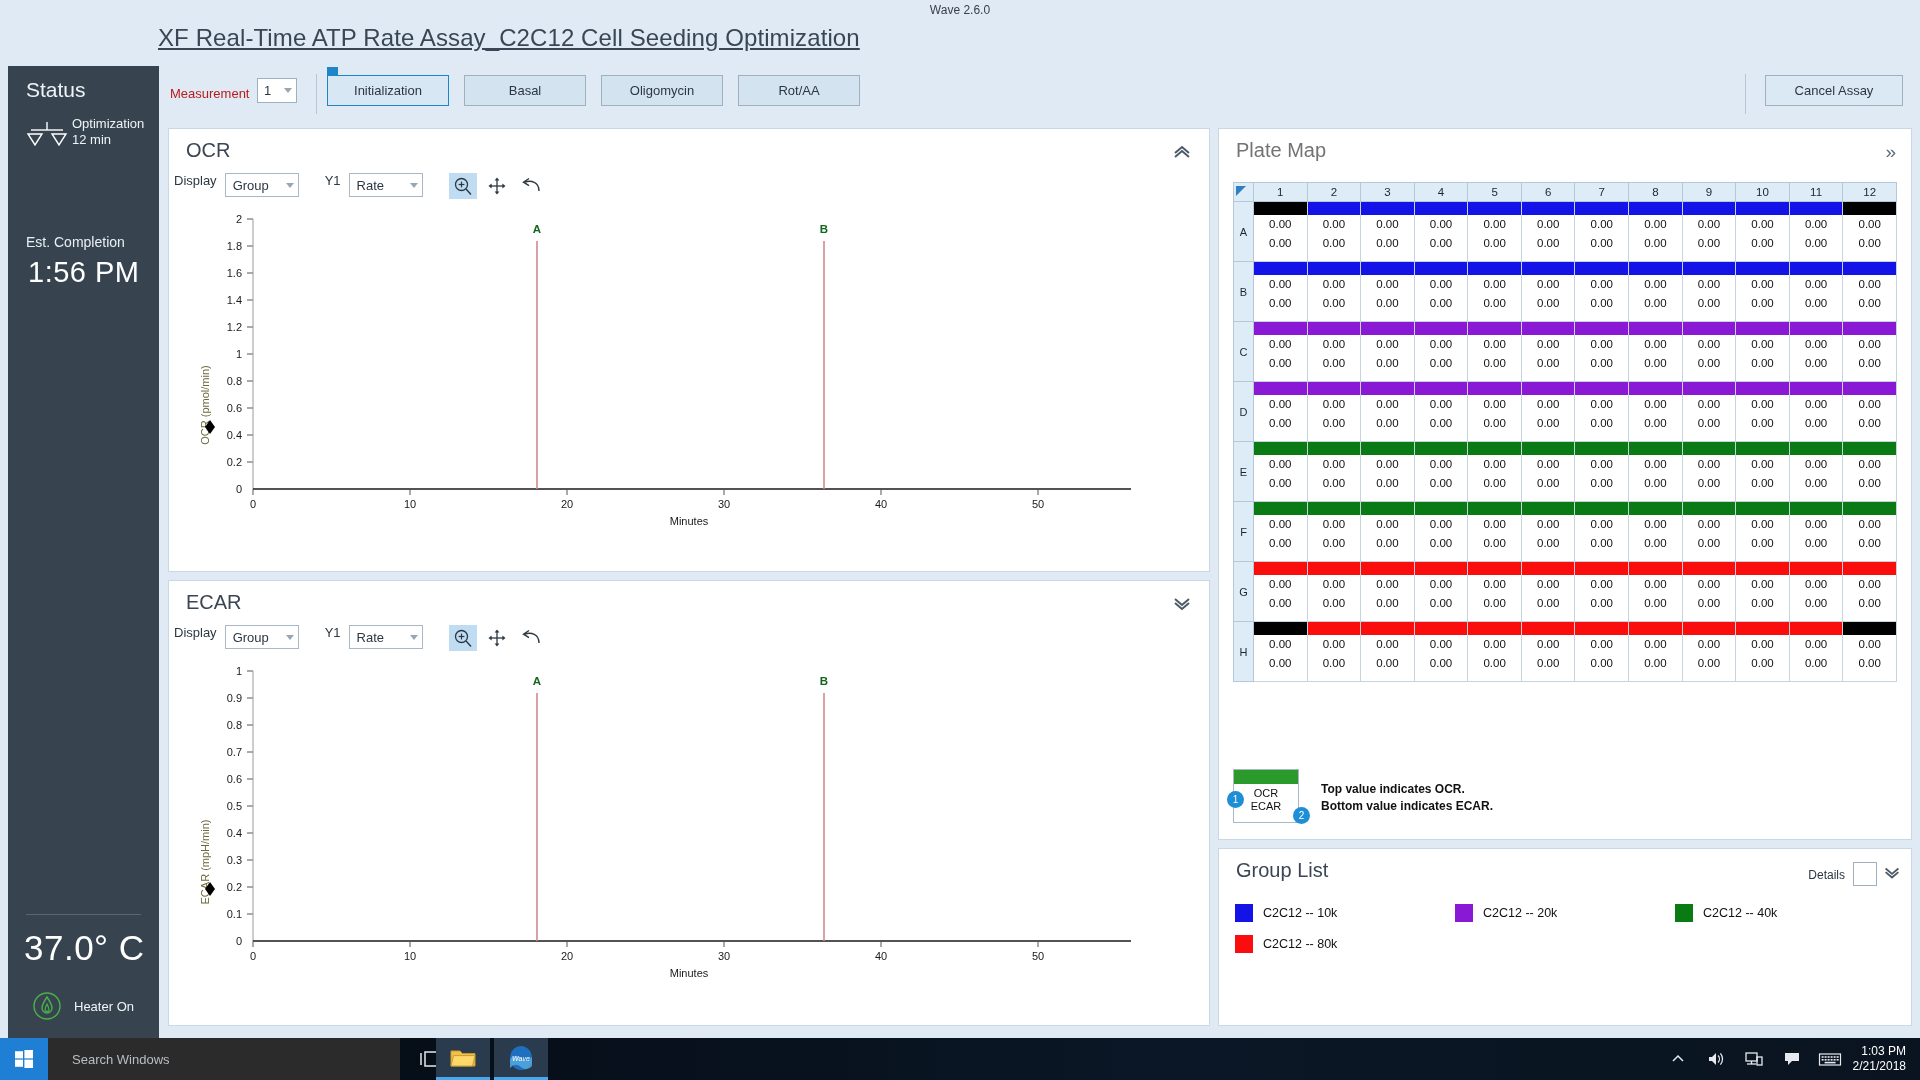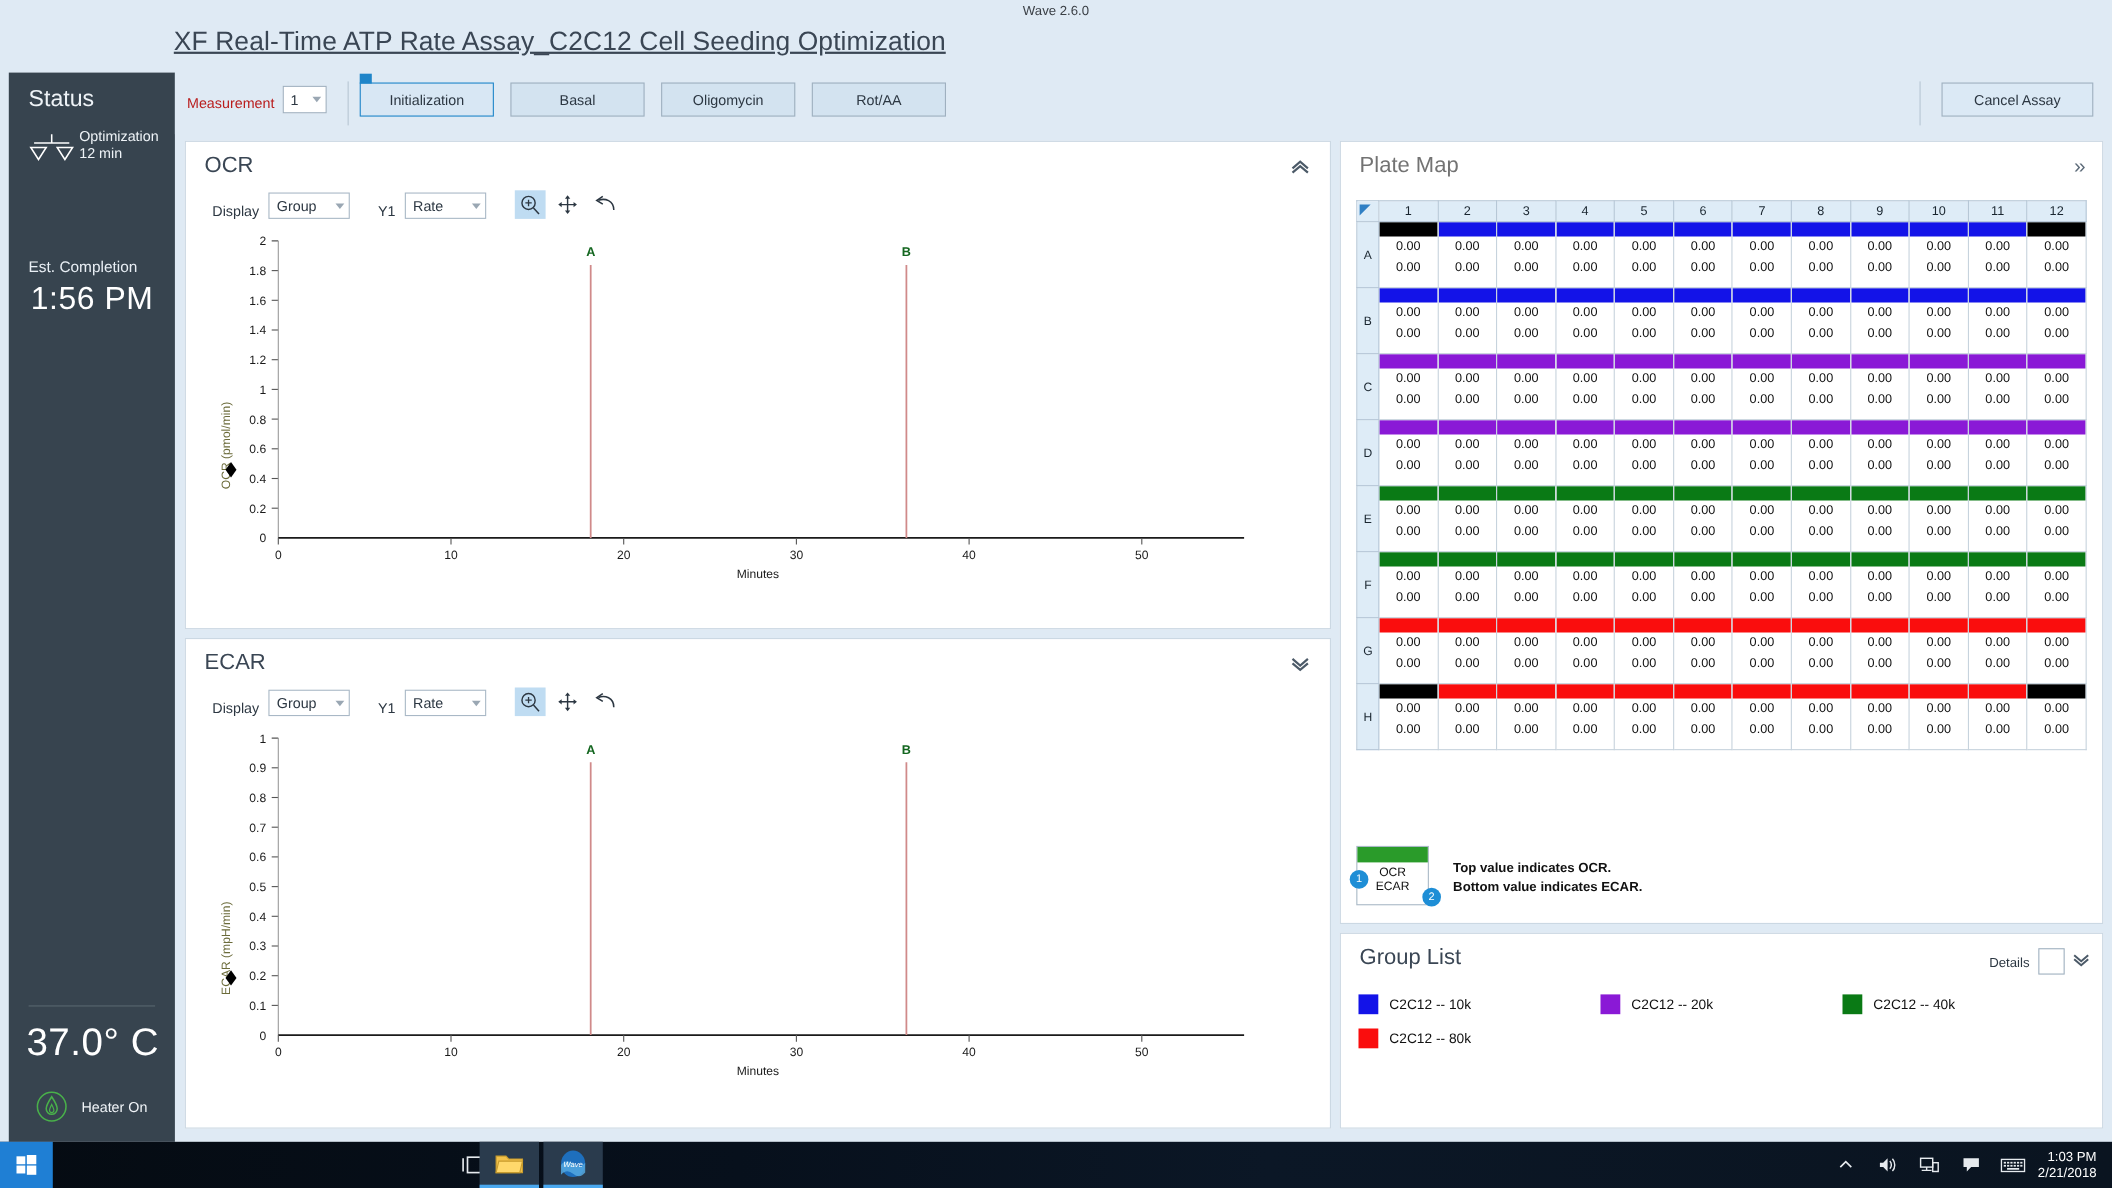--- a/index.html
+++ b/index.html
@@ -65,21 +65,21 @@
     position:absolute; right:9px; top:9px; width:138px; height:31px;
     background:#dbe9f5; border:1px solid #9fb0bf; font-size:13px; color:#2c3742;
     display:flex; align-items:center; justify-content:center;
   }
 
   
   .charts { position:absolute; left:168px; top:128px; width:1042px; height:898px; }
   .chart-panel { background:#fff; border:1px solid #cbd8e3; position:relative; }
   .panel-title { position:absolute; left:17px; top:10px; font-size:20px; color:#3a4654; font-weight:400;}
   .panel-chevron { position:absolute; right:16px; top:16px; width:22px; height:14px; }
-  .chart-ctrl { position:absolute; left:24px; top:44px; display:flex; align-items:flex-end; gap:0px; }
+  .chart-ctrl { position:absolute; left:5px; top:44px; display:flex; align-items:flex-start; gap:0px; }
   .ctrl-label { font-size:13px; color:#2c3742; margin-right:8px; }
   .ctrl-select {
     width:74px; height:24px; background:#fff; border:1px solid #a9b8c6;
     font-size:13px; color:#2c3742; display:flex; align-items:center; padding-left:7px;
     position:relative; margin-right:26px;
   }
   .icon-btn { width:28px; height:26px; display:flex; align-items:center; justify-content:center; margin-right:6px;}
   .icon-btn.sel { background:#bfdcf2; }
   .plot { position:absolute; }
 
@@ -1000,20 +1000,23 @@
 
   <div class="taskbar">
     <div class="start">
       <svg width="20" height="20" viewBox="0 0 20 20">
         <rect x="1" y="2.2" width="8" height="7.2" fill="#fff"></rect>
         <rect x="10.4" y="1" width="8.6" height="8.4" fill="#fff"></rect>
         <rect x="1" y="10.6" width="8" height="7.2" fill="#fff"></rect>
         <rect x="10.4" y="10.6" width="8.6" height="8.4" fill="#fff"></rect>
       </svg>
     </div>
+    <div class="searchbox">
+      <span>Search Windows</span>
+    </div>
     <div class="tb-icon" style="left:404px;">
       <svg width="26" height="20" viewBox="0 0 26 20">
         <rect x="7" y="3" width="12" height="14" fill="none" stroke="#e6eaee" stroke-width="1.5"></rect>
         <line x1="3" y1="4" x2="3" y2="16" stroke="#e6eaee" stroke-width="1.5"></line>
         <line x1="23" y1="4" x2="23" y2="16" stroke="#e6eaee" stroke-width="1.5"></line>
       </svg>
     </div>
     <div class="tb-icon active" style="left:436px;">
       <svg width="28" height="24" viewBox="0 0 28 24">
         <path d="M2 5 h9 l2.4 2.6 H26 V20 H2 Z" fill="#f2c14a" stroke="#c89c2e" stroke-width="1"></path>

